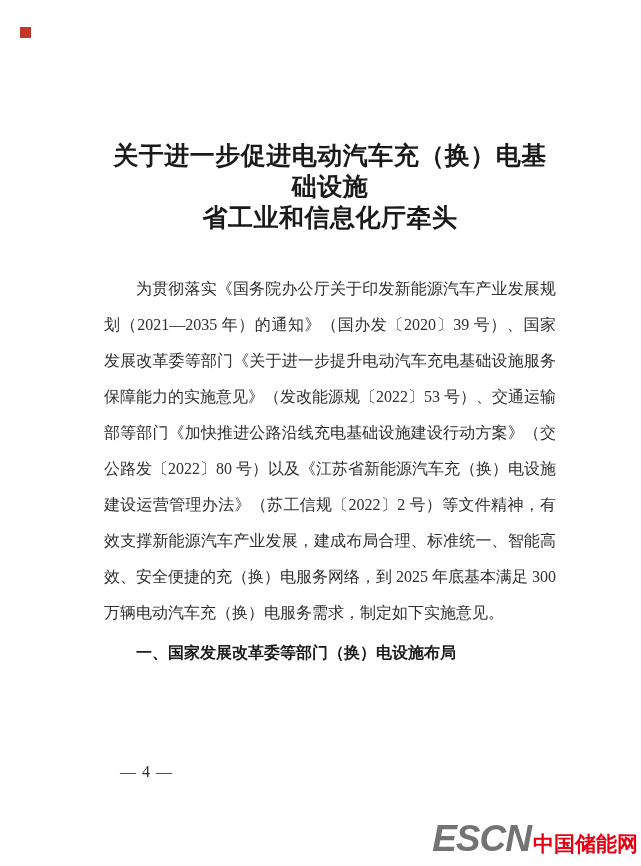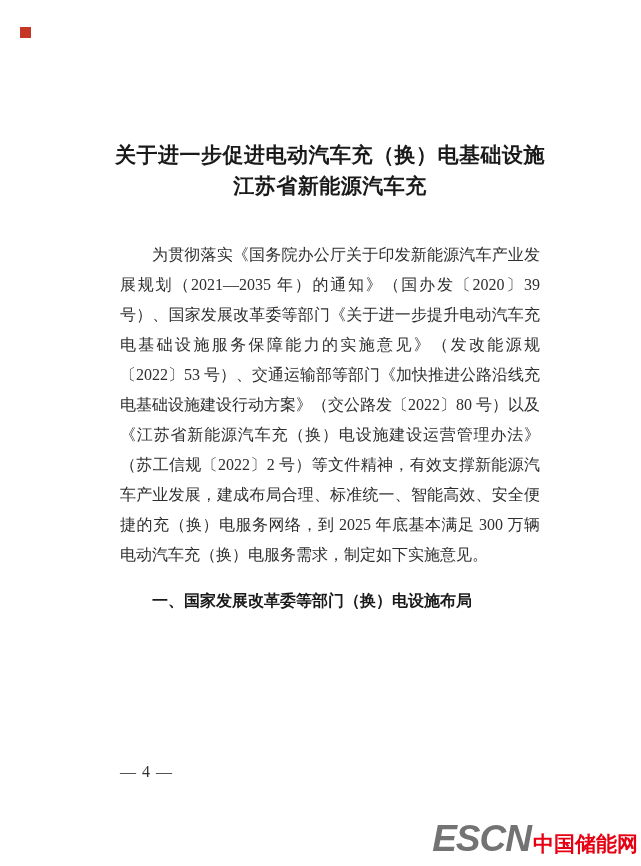--- a/index.html
+++ b/index.html
@@ -13,28 +13,28 @@
   }
   .corner-mark{
     position:absolute;left:20px;top:27px;
     width:11px;height:11px;background:#c63626;
   }
   .content{
     position:absolute;left:104px;top:140px;width:452px;
   }
   .doc-title{
     margin:0 0 38px 0;
-    font-size:21px;font-weight:700;line-height:31px;
+    font-size:25px;font-weight:700;line-height:31px;
     text-align:center;color:#1a1a1a;
     letter-spacing:0.5px;
   }
   .doc-title .title-line{display:block;}
   .par{
-    margin:16px;
-    font-size:16px;line-height:30px;
+    margin:0;
+    font-size:16px;line-height:36px;
     text-align:justify;text-justify:inter-ideograph;
     text-indent:2em;
     color:#2f2f2f;
   }
   .par.heading{
     font-weight:700;color:#1a1a1a;margin-top:4px;
   }
   .seg.kai{font-style:italic;}
   .seg.kai-bold{font-style:italic;font-weight:700;}
   .page-number{
@@ -63,21 +63,21 @@
 <body>
 
 <div class="page">
 
   <div class="corner-mark"></div>
 
   <div class="content">
 
     <h1 class="doc-title">
       <span class="title-line">关于进一步促进电动汽车充（换）电基础设施</span>
-      <span class="title-line">江苏省新能源汽车充</span>
+      <span class="title-line">省工业和信息化厅牵头</span>
     </h1>
 
     <p class="par"><span class="seg normal">为贯彻落实《国务院办公厅关于印发新能源汽车产业发展规划（2021—2035 年）的通知》（国办发〔2020〕39 号）、国家发展改革委等部门《关于进一步提升电动汽车充电基础设施服务保障能力的实施意见》（发改能源规〔2022〕53 号）、交通运输部等部门《加快推进公路沿线充电基础设施建设行动方案》（交公路发〔2022〕80 号）以及《江苏省新能源汽车充（换）电设施建设运营管理办法》（苏工信规〔2022〕2 号）等文件精神，有效支撑新能源汽车产业发展，建成布局合理、标准统一、智能高效、安全便捷的充（换）电服务网络，到 2025 年底基本满足 300 万辆电动汽车充（换）电服务需求，制定如下实施意见。</span></p>
 
     <p class="par heading"><span class="seg">一、国家发展改革委等部门（换）电设施布局</span></p>
 
 
 
   </div>
 

